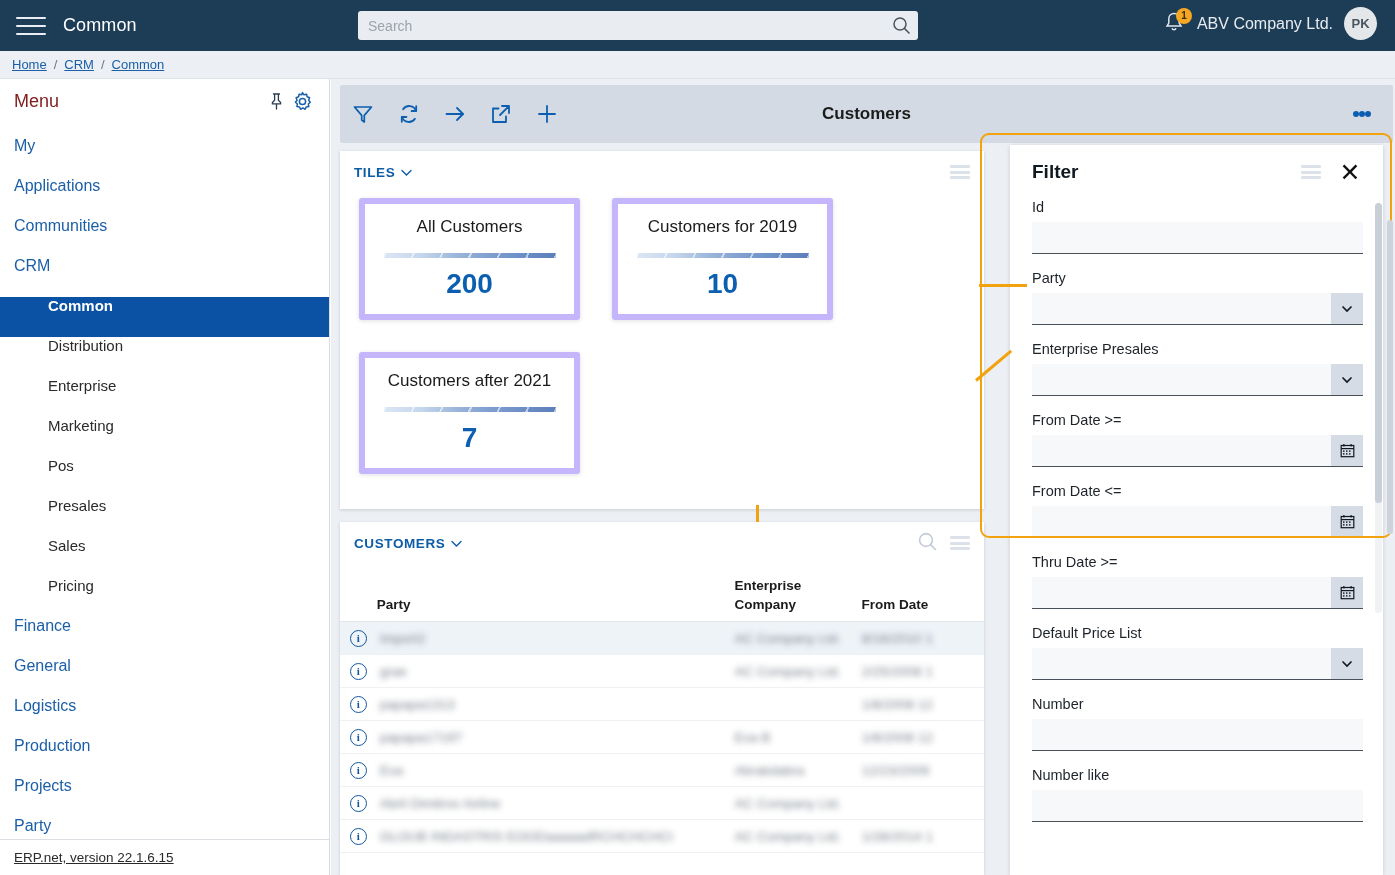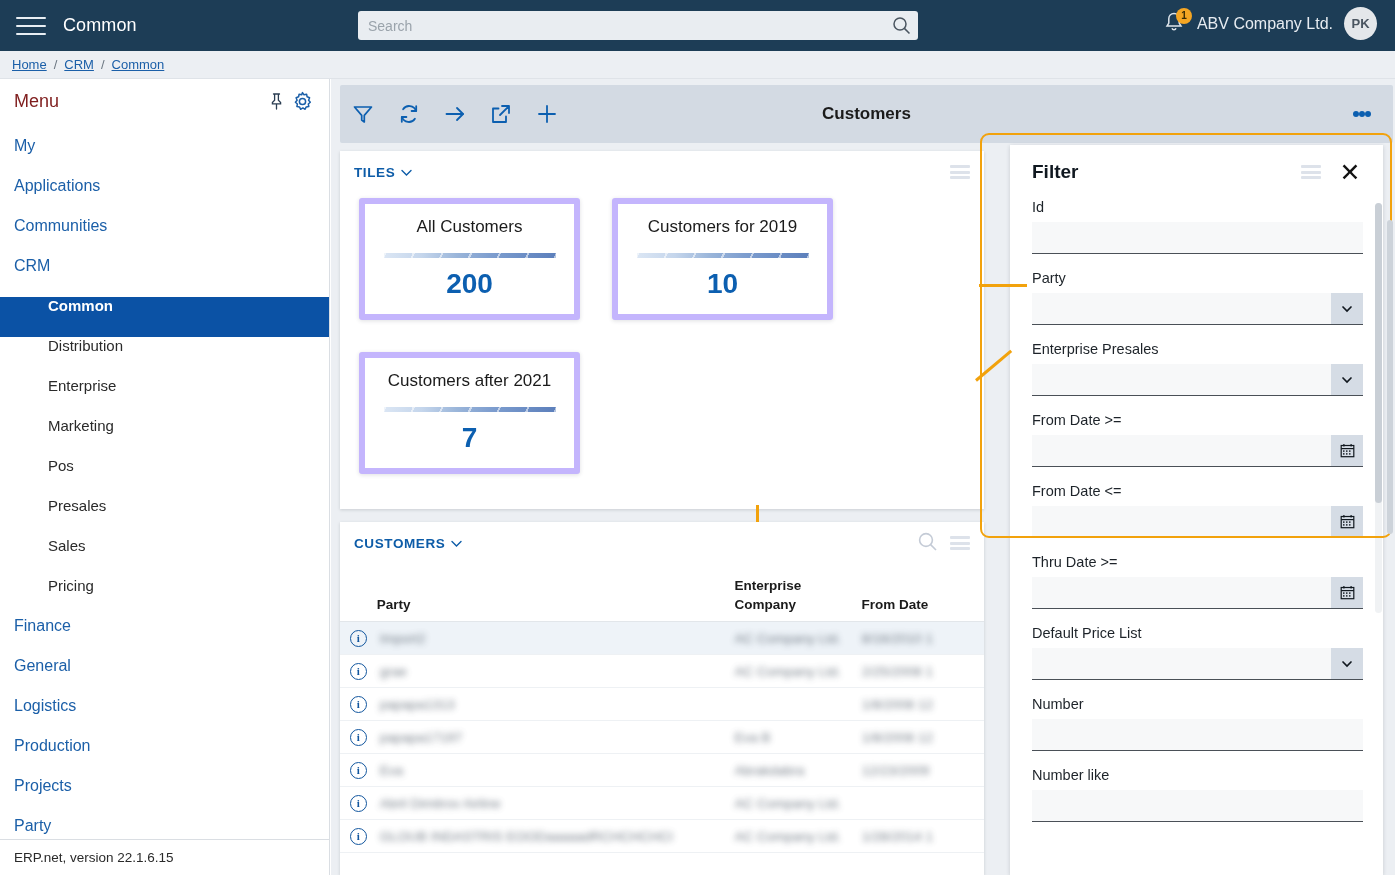--- a/index.html
+++ b/index.html
@@ -67,21 +67,21 @@
   .menu-item {
     height: 40px; display: flex; align-items: flex-start;
     font-size: 16px; color: #1b5fa8; padding-left: 14px; cursor: pointer;
   }
   .menu-item.child { padding-left: 48px; color: #2a2a2a; font-size: 15px; }
   .menu-item.active { background: #0b52a5; color: #ffffff; font-weight: bold; }
   .sidebar-footer {
     position: absolute; bottom: 0; left: 0; width: 100%; height: 36px;
     border-top: 1px solid #dadee3; background: #ffffff;
     display: flex; align-items: center; padding-left: 14px;
-    font-size: 13.5px; color: #2a2a2a;
+    font-size: 13.5px; color: #2a2a2a; text-decoration: underline;
   }
 
   
   .content {
     position: absolute; top: 79px; left: 331px; width: 1064px; height: 796px;
     background: #eceff3;
   }
 
   
   .orange-outline {

